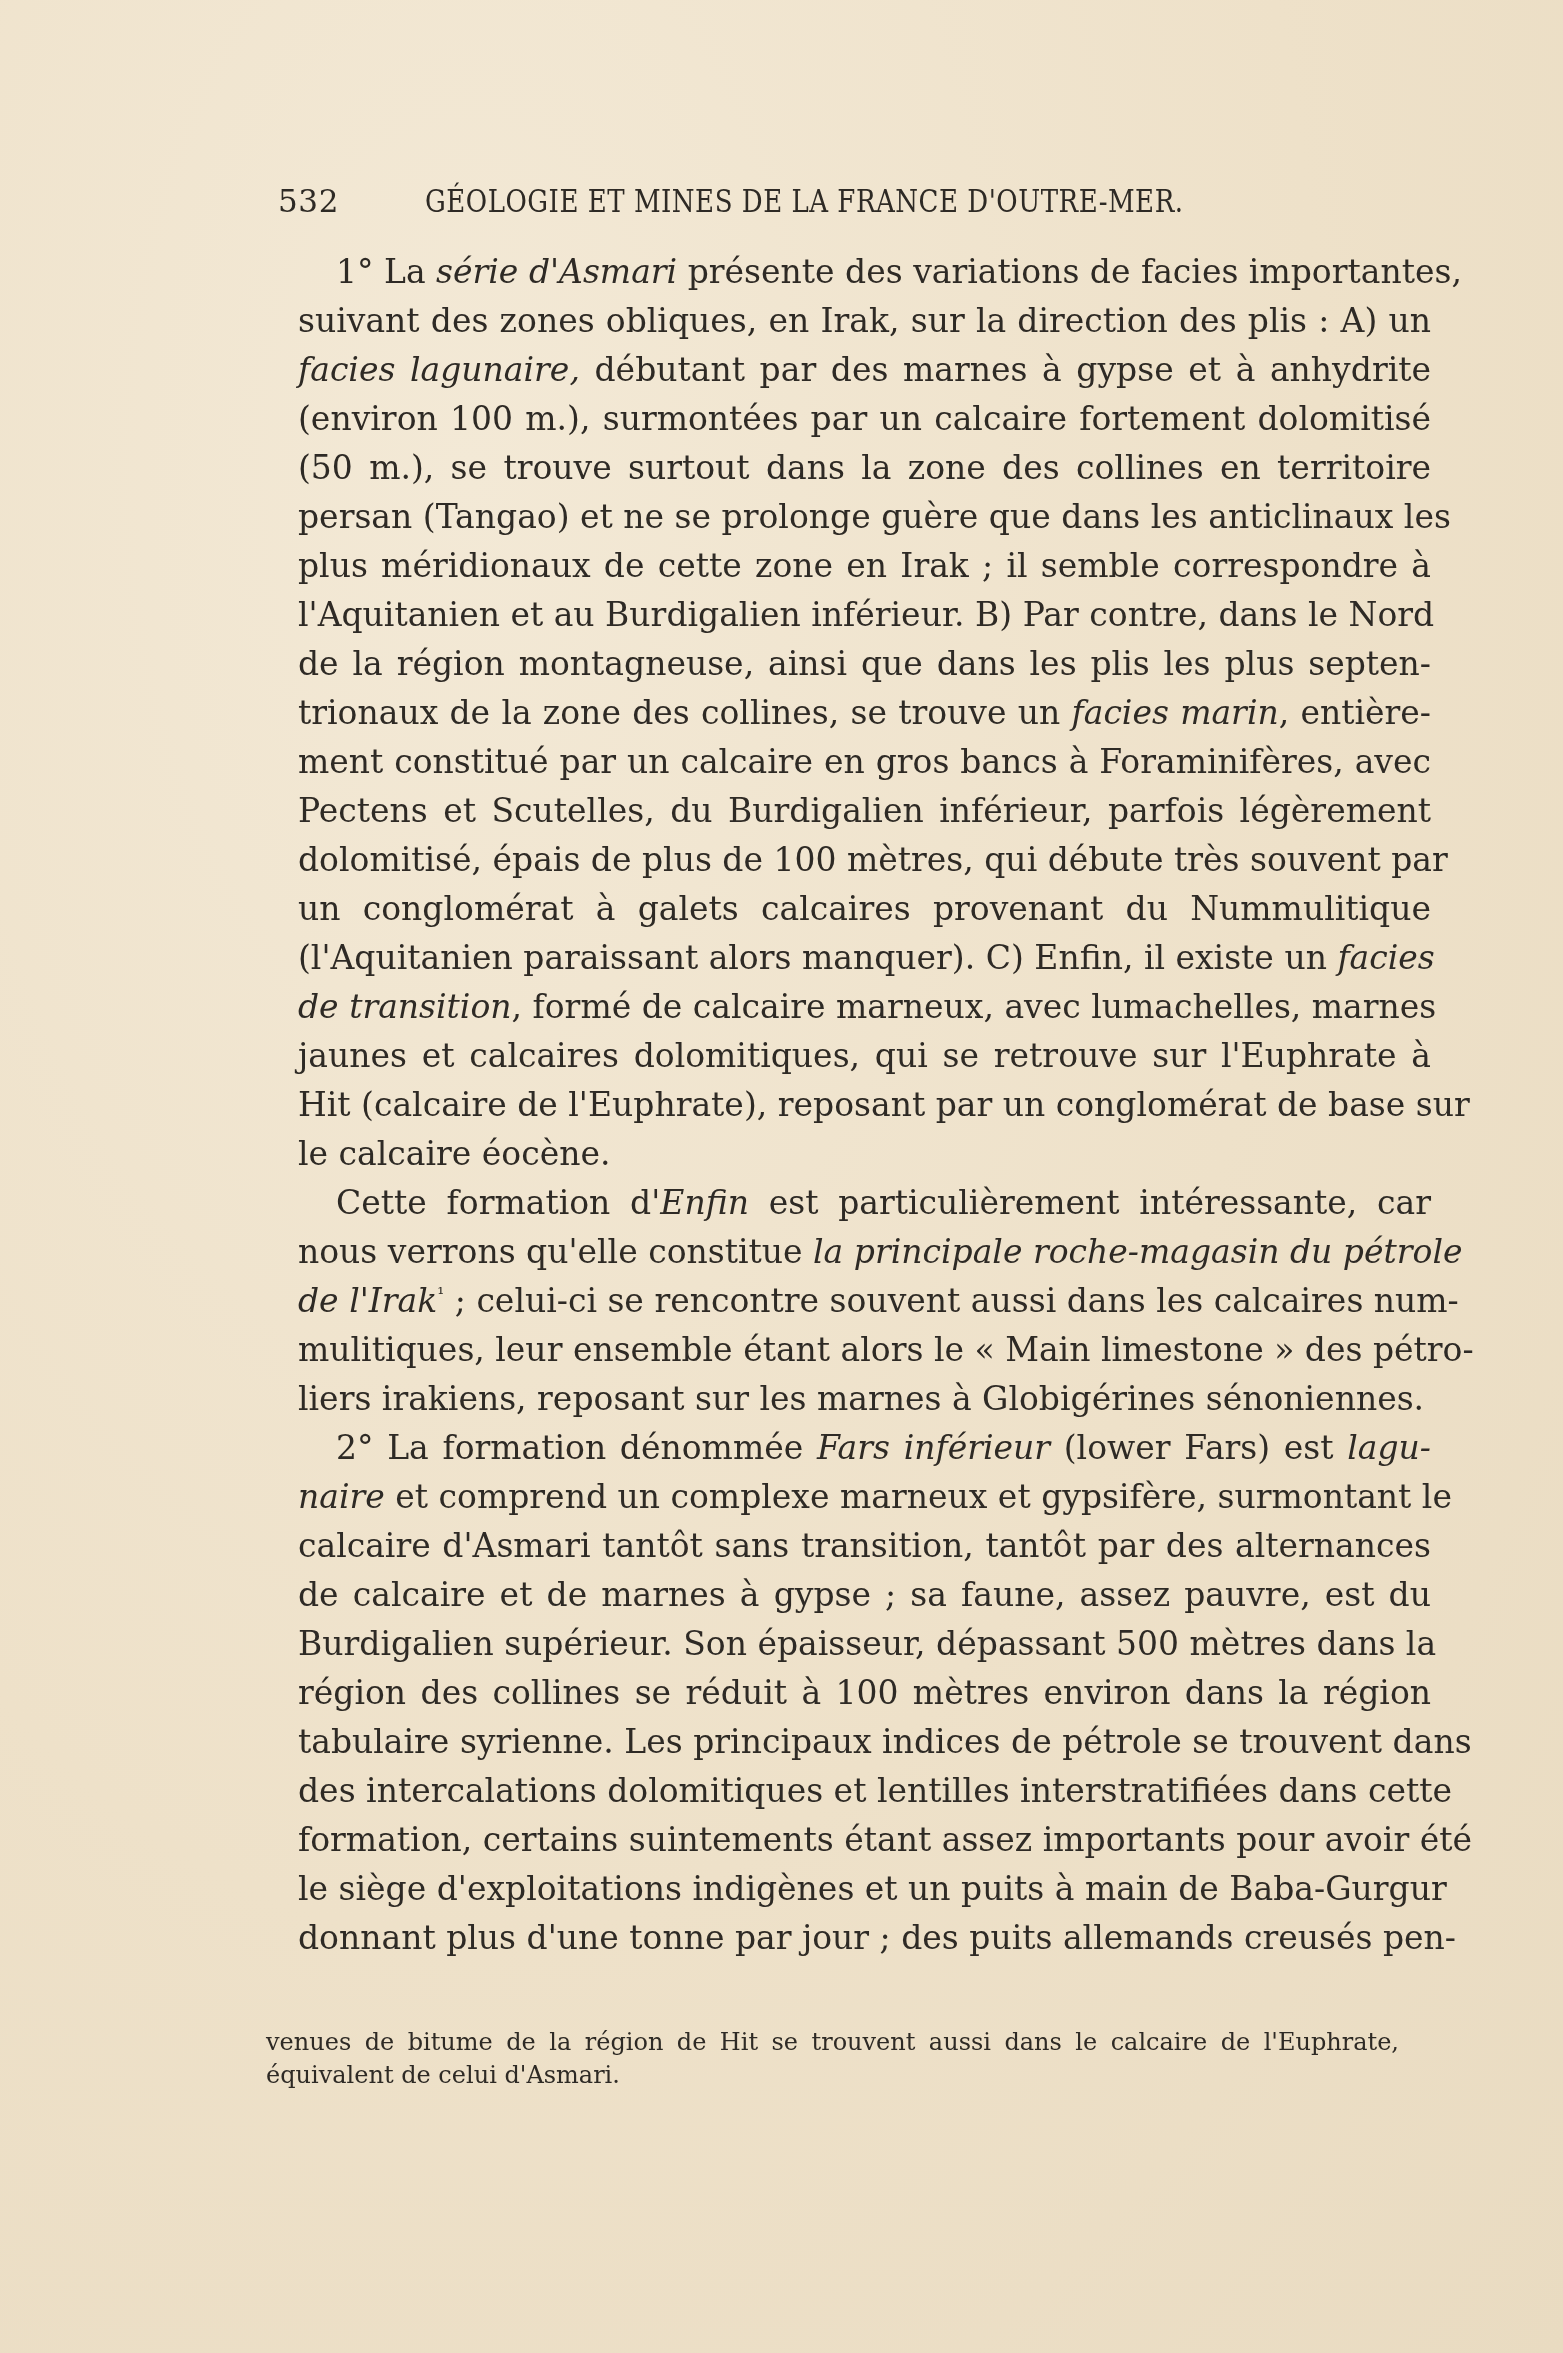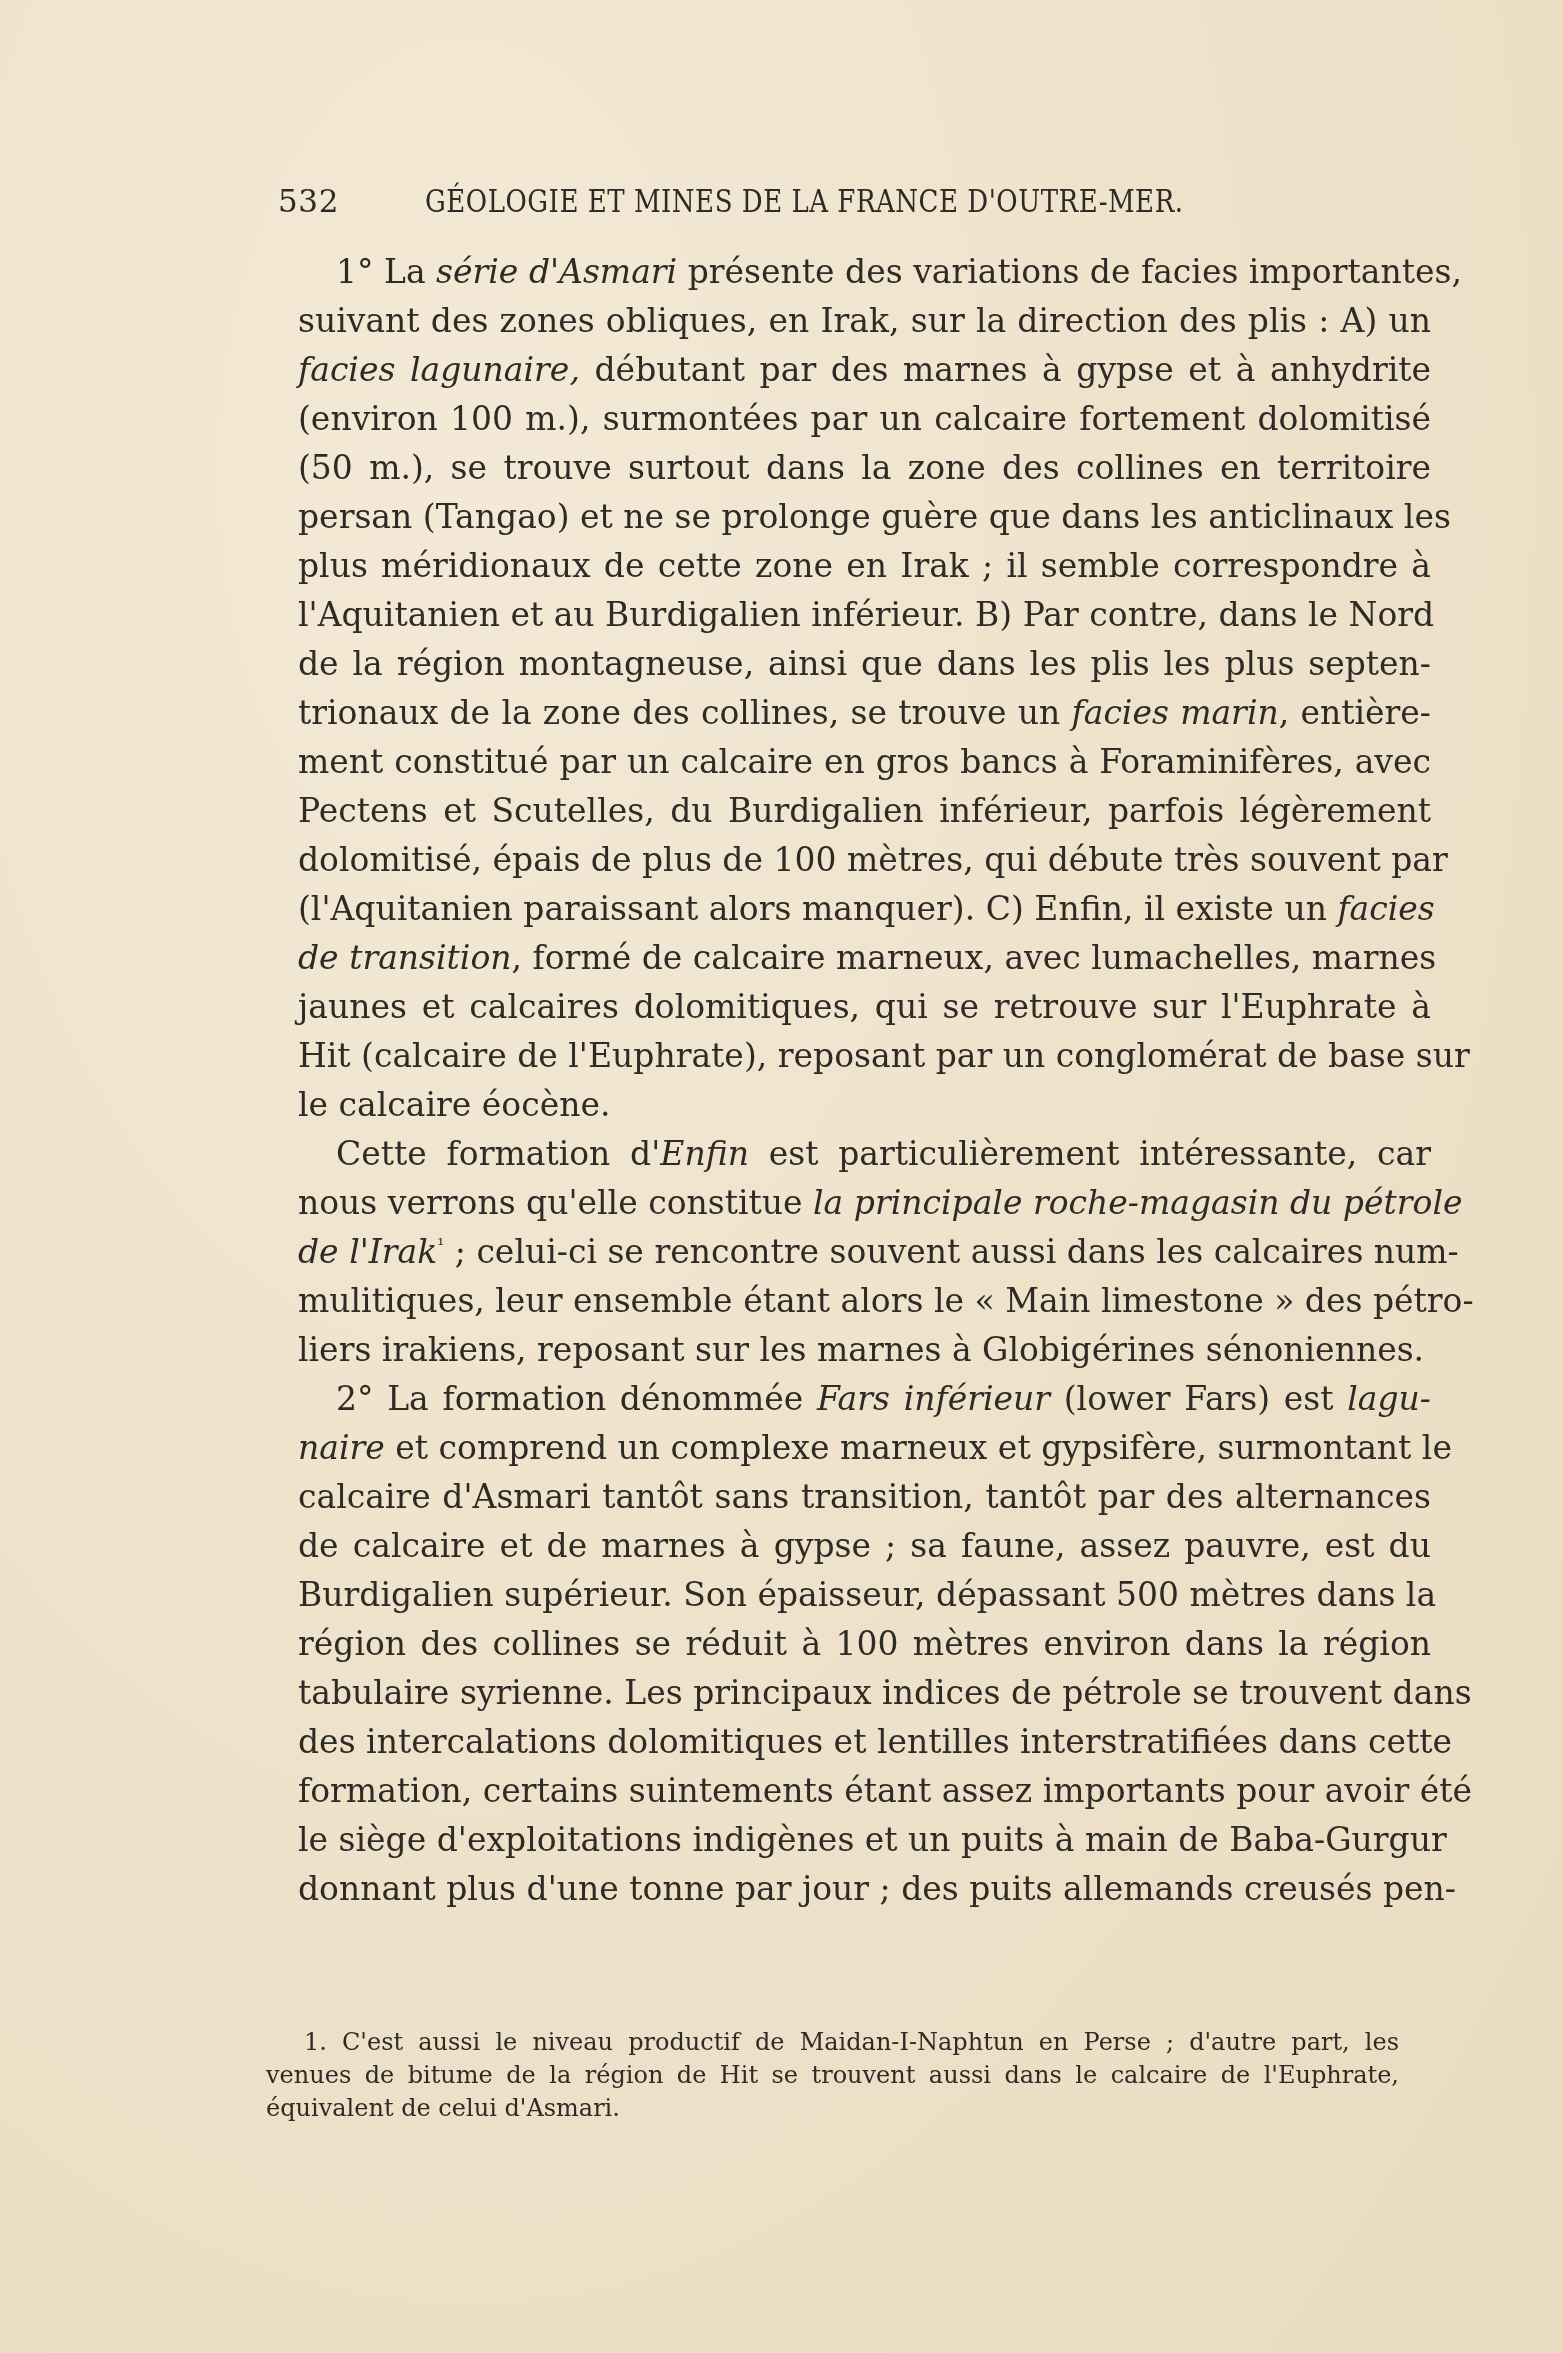--- a/index.html
+++ b/index.html
@@ -56,20 +56,21 @@
       <div class="line"><span>(environ 100 m.), surmontées par un calcaire fortement dolomitisé</span></div>
       <div class="line"><span>(50 m.), se trouve surtout dans la zone des collines en territoire</span></div>
       <div class="line"><span>persan (Tangao) et ne se prolonge guère que dans les anticlinaux les</span></div>
       <div class="line"><span>plus méridionaux de cette zone en Irak ; il semble correspondre à</span></div>
       <div class="line"><span>l'Aquitanien et au Burdigalien inférieur. B) Par contre, dans le Nord</span></div>
       <div class="line"><span>de la région montagneuse, ainsi que dans les plis les plus septen-</span></div>
       <div class="line"><span>trionaux de la zone des collines, se trouve un </span><span class="it">facies marin</span><span>, entière-</span></div>
       <div class="line"><span>ment constitué par un calcaire en gros bancs à Foraminifères, avec</span></div>
       <div class="line"><span>Pectens et Scutelles, du Burdigalien inférieur, parfois légèrement</span></div>
       <div class="line"><span>dolomitisé, épais de plus de 100 mètres, qui débute très souvent par</span></div>
+      <div class="line"><span>un conglomérat à galets calcaires provenant du Nummulitique</span></div>
       <div class="line"><span>(l'Aquitanien paraissant alors manquer). C) Enfin, il existe un </span><span class="it">facies</span></div>
       <div class="line"><span class="it">de transition</span><span>, formé de calcaire marneux, avec lumachelles, marnes</span></div>
       <div class="line"><span>jaunes et calcaires dolomitiques, qui se retrouve sur l'Euphrate à</span></div>
       <div class="line"><span>Hit (calcaire de l'Euphrate), reposant par un conglomérat de base sur</span></div>
       <div class="line last"><span>le calcaire éocène.</span></div>
       <div class="line indent"><span>Cette formation d'</span><span class="it">Enfin</span><span> est particulièrement intéressante, car</span></div>
       <div class="line"><span>nous verrons qu'elle constitue </span><span class="it">la principale roche-magasin du pétrole</span></div>
       <div class="line"><span class="it">de l'Irak</span><sup>¹</sup><span> ; celui-ci se rencontre souvent aussi dans les calcaires num-</span></div>
       <div class="line"><span>mulitiques, leur ensemble étant alors le « Main limestone » des pétro-</span></div>
       <div class="line last"><span>liers irakiens, reposant sur les marnes à Globigérines sénoniennes.</span></div>
@@ -80,18 +81,17 @@
       <div class="line"><span>Burdigalien supérieur. Son épaisseur, dépassant 500 mètres dans la</span></div>
       <div class="line"><span>région des collines se réduit à 100 mètres environ dans la région</span></div>
       <div class="line"><span>tabulaire syrienne. Les principaux indices de pétrole se trouvent dans</span></div>
       <div class="line"><span>des intercalations dolomitiques et lentilles interstratifiées dans cette</span></div>
       <div class="line"><span>formation, certains suintements étant assez importants pour avoir été</span></div>
       <div class="line"><span>le siège d'exploitations indigènes et un puits à main de Baba-Gurgur</span></div>
       <div class="line"><span>donnant plus d'une tonne par jour ; des puits allemands creusés pen-</span></div>
     </div>
 
   <div class="footnotes" id="footnotes">
-      <div class="fn-line indent">1. C'est aussi le niveau productif de Maidan-I-Naphtun en Perse ; d'autre part, les</div>
       <div class="fn-line">venues de bitume de la région de Hit se trouvent aussi dans le calcaire de l'Euphrate,</div>
       <div class="fn-line last">équivalent de celui d'Asmari.</div>
     </div>
 </div>
 
 
 </body></html>

